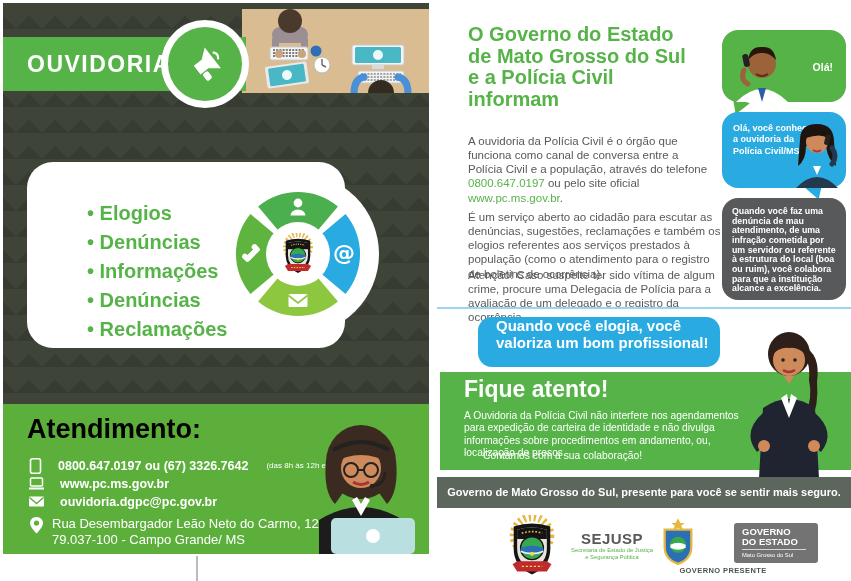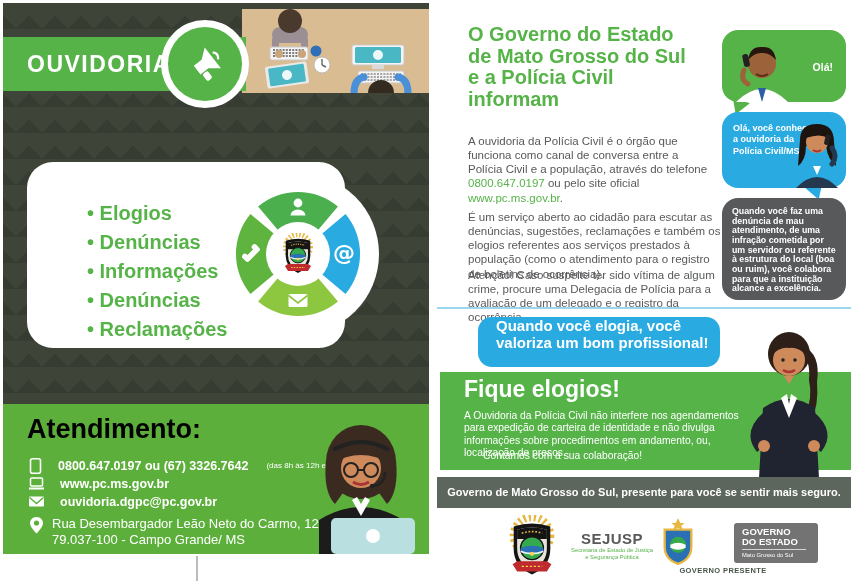--- a/index.html
+++ b/index.html
@@ -304,21 +304,21 @@
     </svg>
   </div>
 
   <div class="bubble bubble-info">Quando você faz uma denúncia de mau atendimento, de uma infração cometida por um servidor ou referente à estrutura do local (boa ou ruim), você colabora para que a instituição alcance a excelência.</div>
 
   <div class="divider"></div>
 
   <div class="highlight-box">Quando você elogia, você valoriza um bom profissional!</div>
 
   <div class="fique-box">
-    <div class="fique-heading">Fique elogios!</div>
+    <div class="fique-heading">Fique atento!</div>
     <div class="fique-body">A Ouvidoria da Polícia Civil não interfere nos agendamentos para expedição de carteira de identidade e não divulga informações sobre procedimentos em andamento, ou, localização de presos.</div>
     <div class="fique-closing">Contamos com a sua colaboração!</div>
   </div>
 
   <svg class="standing-woman" width="112" height="154" viewBox="0 0 112 154">
     <path d="M66 22 Q84 30 80 58 Q82 82 74 96 L68 92 Q76 74 72 56 Q74 34 62 28 Z" fill="#2e2018"></path>
     <ellipse cx="52" cy="30" rx="21" ry="22" fill="#2e2018"></ellipse>
     <circle cx="52" cy="36" r="16" fill="#cf8a5b"></circle>
     <path d="M33 32 Q36 14 52 15 Q68 14 71 32 Q60 22 52 24 Q44 22 33 32 Z" fill="#2e2018"></path>
     <circle cx="46" cy="36" r="1.8" fill="#222"></circle>

